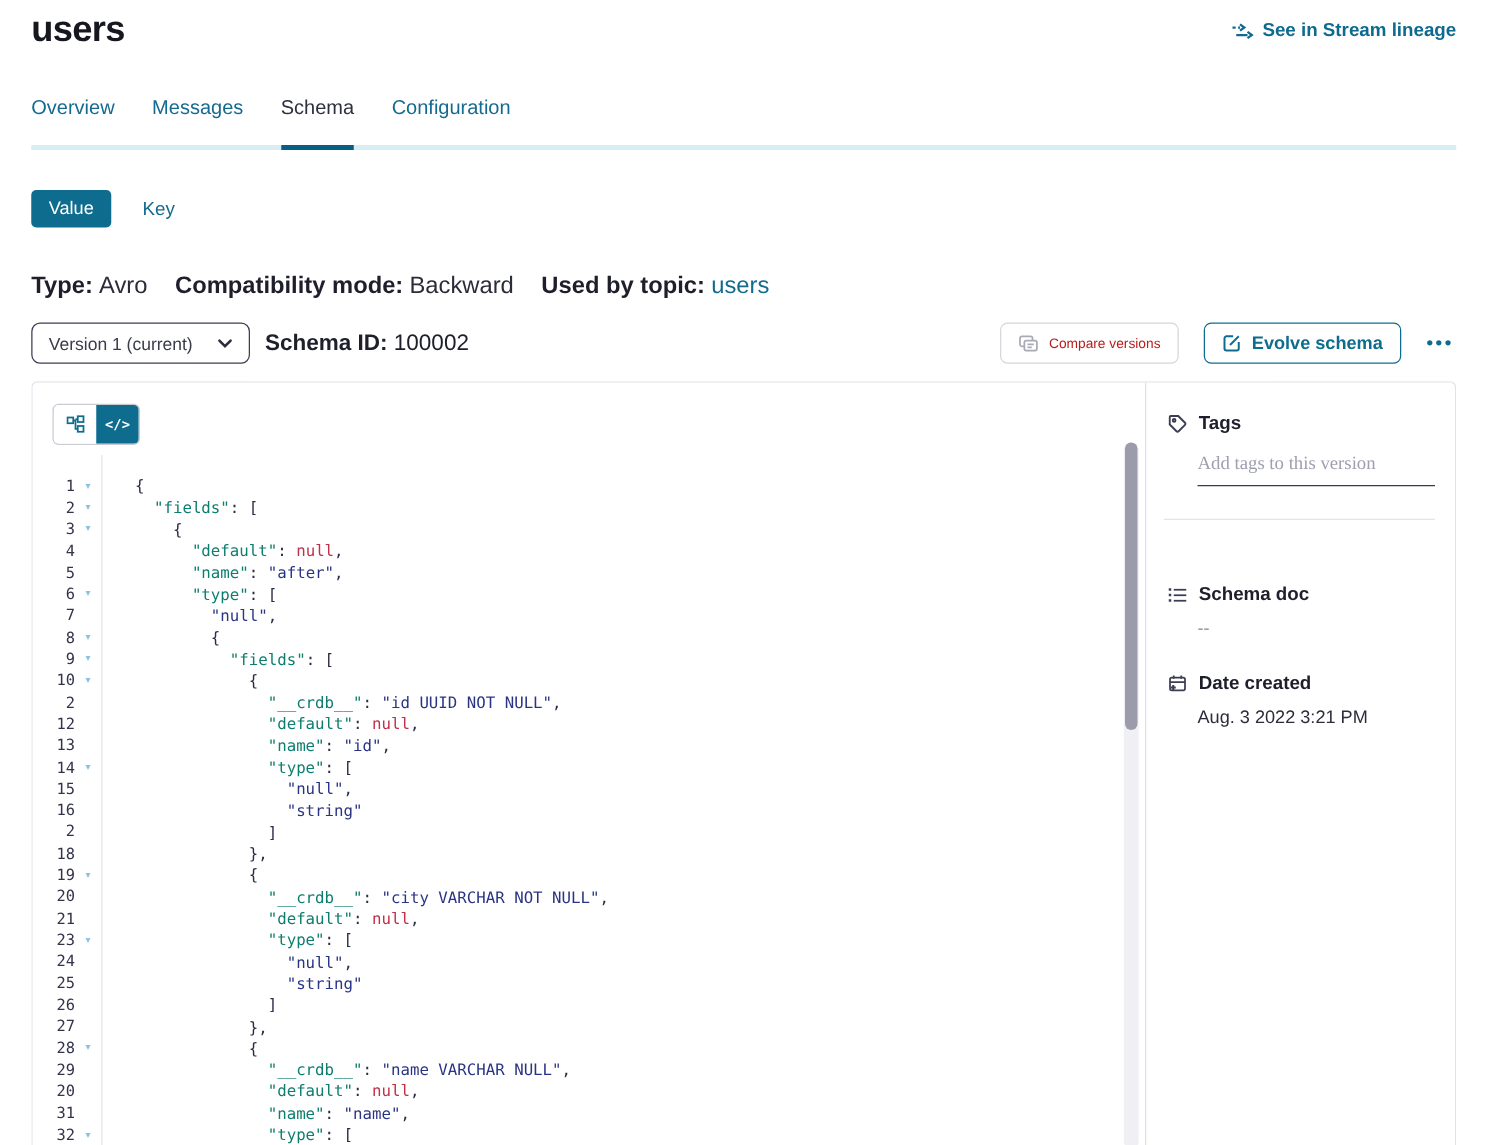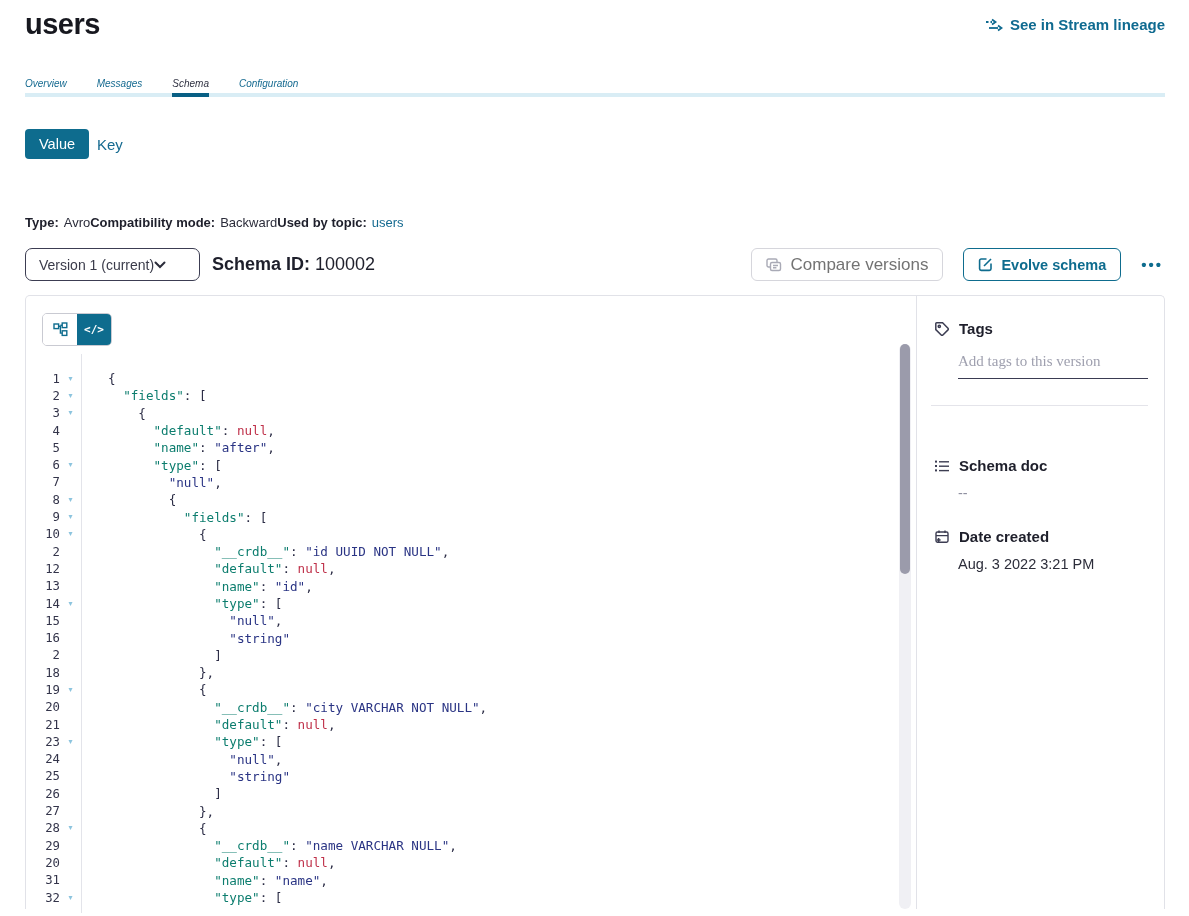--- a/index.html
+++ b/index.html
@@ -8,47 +8,47 @@
   .page { padding:0 24px 0 25px; }
 
   
   .hdr { display:flex; justify-content:space-between; align-items:flex-start; padding-top:8px; }
   .title { font-size:29px; font-weight:700; letter-spacing:-0.5px; color:#17181f; }
   .lineage { display:flex; align-items:center; gap:7px; margin-top:8px;
     color:#0f6a90; font-size:15px; font-weight:600; cursor:pointer; }
 
   
   .tabs { display:flex; gap:30px; margin-top:37px; border-bottom:4px solid #d9edf5; }
-  .tab { font-size:10px; font-weight:500; color:#156a90; padding-bottom:4px;
-    margin-bottom:-4px; border-bottom:4px solid transparent; cursor:pointer;font-style:italic; }
+  .tab { font-size:16px; font-weight:500; color:#156a90; padding-bottom:20px;
+    margin-bottom:-4px; border-bottom:4px solid transparent; cursor:pointer; }
   .tab.active { color:#2e3040; border-bottom-color:#085f84; }
 
   
-  .vk { display:flex; align-items:center; gap:8px; margin-top:32px; }
+  .vk { display:flex; align-items:center; gap:25px; margin-top:32px; }
   .btn-value { background:#0e6c8e; color:#fff; border:none; border-radius:4px;
     font-size:14.5px; padding:7px 14px; font-family:inherit; cursor:pointer; }
   .key-link { color:#156a90; font-size:15px; font-weight:500; cursor:pointer; }
 
   
-  .meta { margin-top:56px; font-size:13px; color:#2b2c3a; display:flex; }
+  .meta { margin-top:36px; font-size:19px; color:#2b2c3a; display:flex; gap:22px; }
   .meta b { font-weight:700; color:#1e1f2b; }
   .meta .lbl { margin-right:5px; }
   .link { color:#156a90; cursor:pointer; }
 
   
   .controls { display:flex; align-items:center; margin-top:18px; }
   .version-select { width:175px; height:33px; border:1px solid #3c3d52; border-radius:7px;
-    display:flex; align-items:center; padding:0 13px;
+    display:flex; align-items:center; justify-content:space-between; padding:0 13px;
     font-size:14px; color:#3a3b4a; cursor:pointer; background:#fff; }
   .schema-id { margin-left:12px; font-size:18px; }
   .schema-id b { font-weight:700; }
   .spacer { flex:1; }
   .btn-compare { display:flex; align-items:center; gap:8px; height:33px; padding:0 14px;
-    border:1px solid #d6d6dc; border-radius:6px; background:#fff; color:#737373;
-    font-size:17px; font-weight:500; font-family:inherit; }
+    border:1px solid #d6d6dc; border-radius:6px; background:#fff; color:#b91c1c;
+    font-size:11px; font-weight:500; font-family:inherit; }
   .btn-evolve { display:flex; align-items:center; gap:8px; height:33px; padding:0 14px;
     margin-left:20px; border:1px solid #0e6c8e; border-radius:6px; background:#fff;
     color:#0e6c8e; font-size:14.5px; font-weight:700; font-family:inherit; cursor:pointer; }
   .overflow { margin-left:18px; color:#0e6c8e; font-size:15px; font-weight:700;
     letter-spacing:2px; cursor:pointer; padding:4px 2px; }
 
   
   .panels { display:flex; margin-top:14px; height:614px; border:1px solid #e1e2e8;
     border-bottom:none; border-radius:5px 5px 0 0; }
   .code-panel { flex:1; position:relative; min-width:0; }

